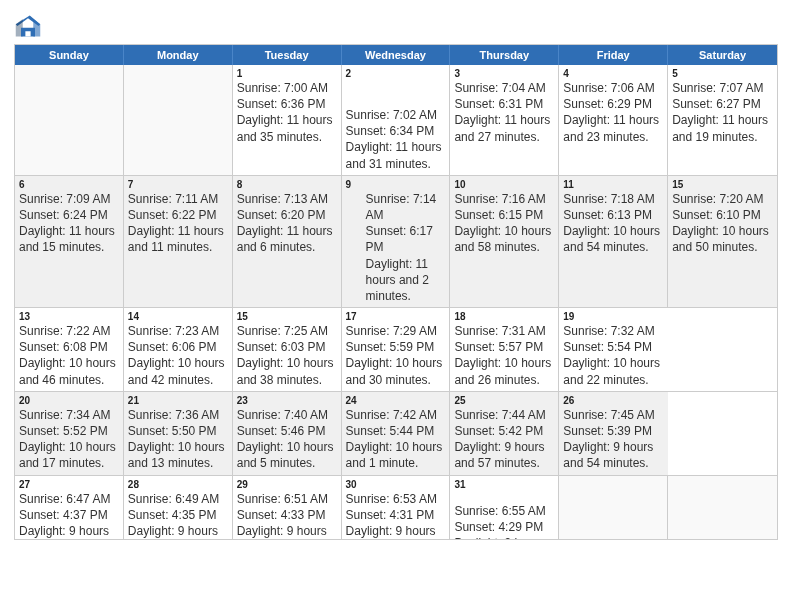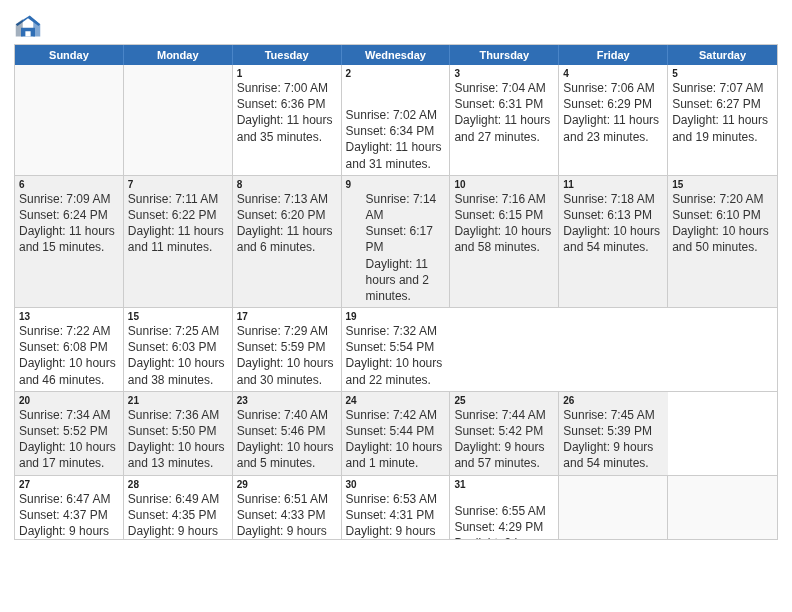--- a/index.html
+++ b/index.html
@@ -228,30 +228,42 @@
           </div>
         </div>
         <div class="cal-row">
           <div class="cal-cell">
             <span class="day-num">13</span>
             <div class="cell-text" style="white-space: pre-line;">Sunrise: 7:22 AM
 Sunset: 6:08 PM
 Daylight: 10 hours and 46 minutes.</div>
           </div>
           <div class="cal-cell">
+            <span class="day-num">14</span>
+            <div class="cell-text" style="white-space: pre-line;">Sunrise: 7:23 AM
+Sunset: 6:06 PM
+Daylight: 10 hours and 42 minutes.</div>
+          </div>
+          <div class="cal-cell">
             <span class="day-num">15</span>
             <div class="cell-text" style="white-space: pre-line;">Sunrise: 7:25 AM
 Sunset: 6:03 PM
 Daylight: 10 hours and 38 minutes.</div>
           </div>
           <div class="cal-cell">
             <span class="day-num">17</span>
             <div class="cell-text" style="white-space: pre-line;">Sunrise: 7:29 AM
 Sunset: 5:59 PM
 Daylight: 10 hours and 30 minutes.</div>
+          </div>
+          <div class="cal-cell">
+            <span class="day-num">18</span>
+            <div class="cell-text" style="white-space: pre-line;">Sunrise: 7:31 AM
+Sunset: 5:57 PM
+Daylight: 10 hours and 26 minutes.</div>
           </div>
           <div class="cal-cell">
             <span class="day-num">19</span>
             <div class="cell-text" style="white-space: pre-line;">Sunrise: 7:32 AM
 Sunset: 5:54 PM
 Daylight: 10 hours and 22 minutes.</div>
           </div>
         </div>
         <div class="cal-row">
           <div class="cal-cell shaded">

